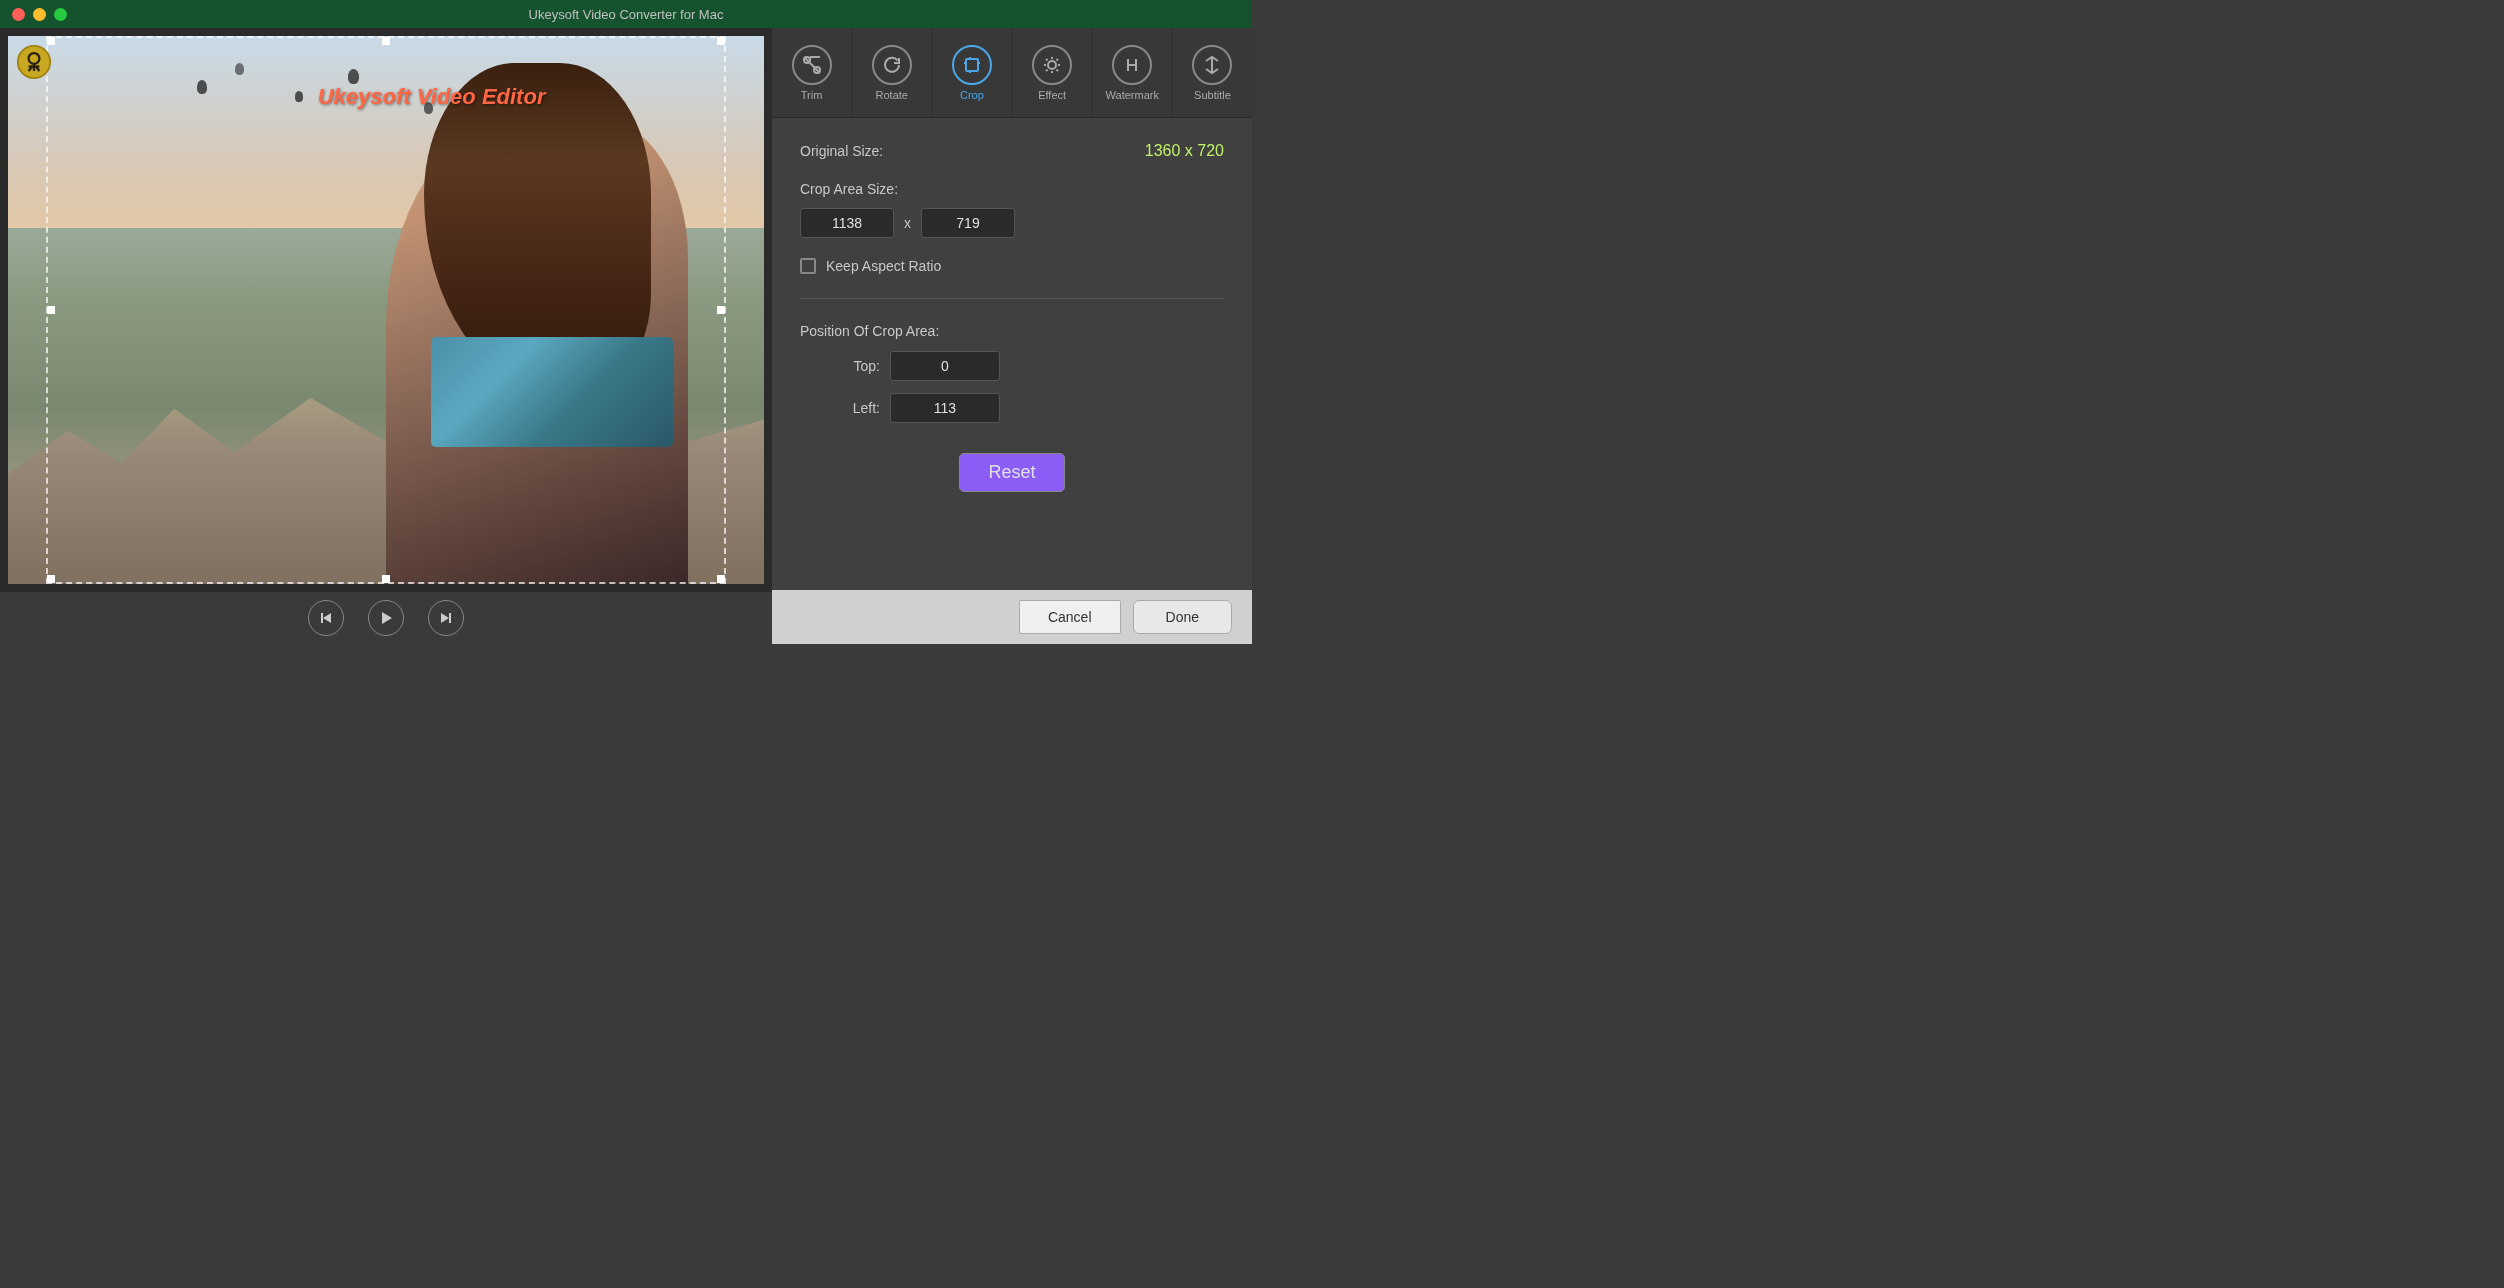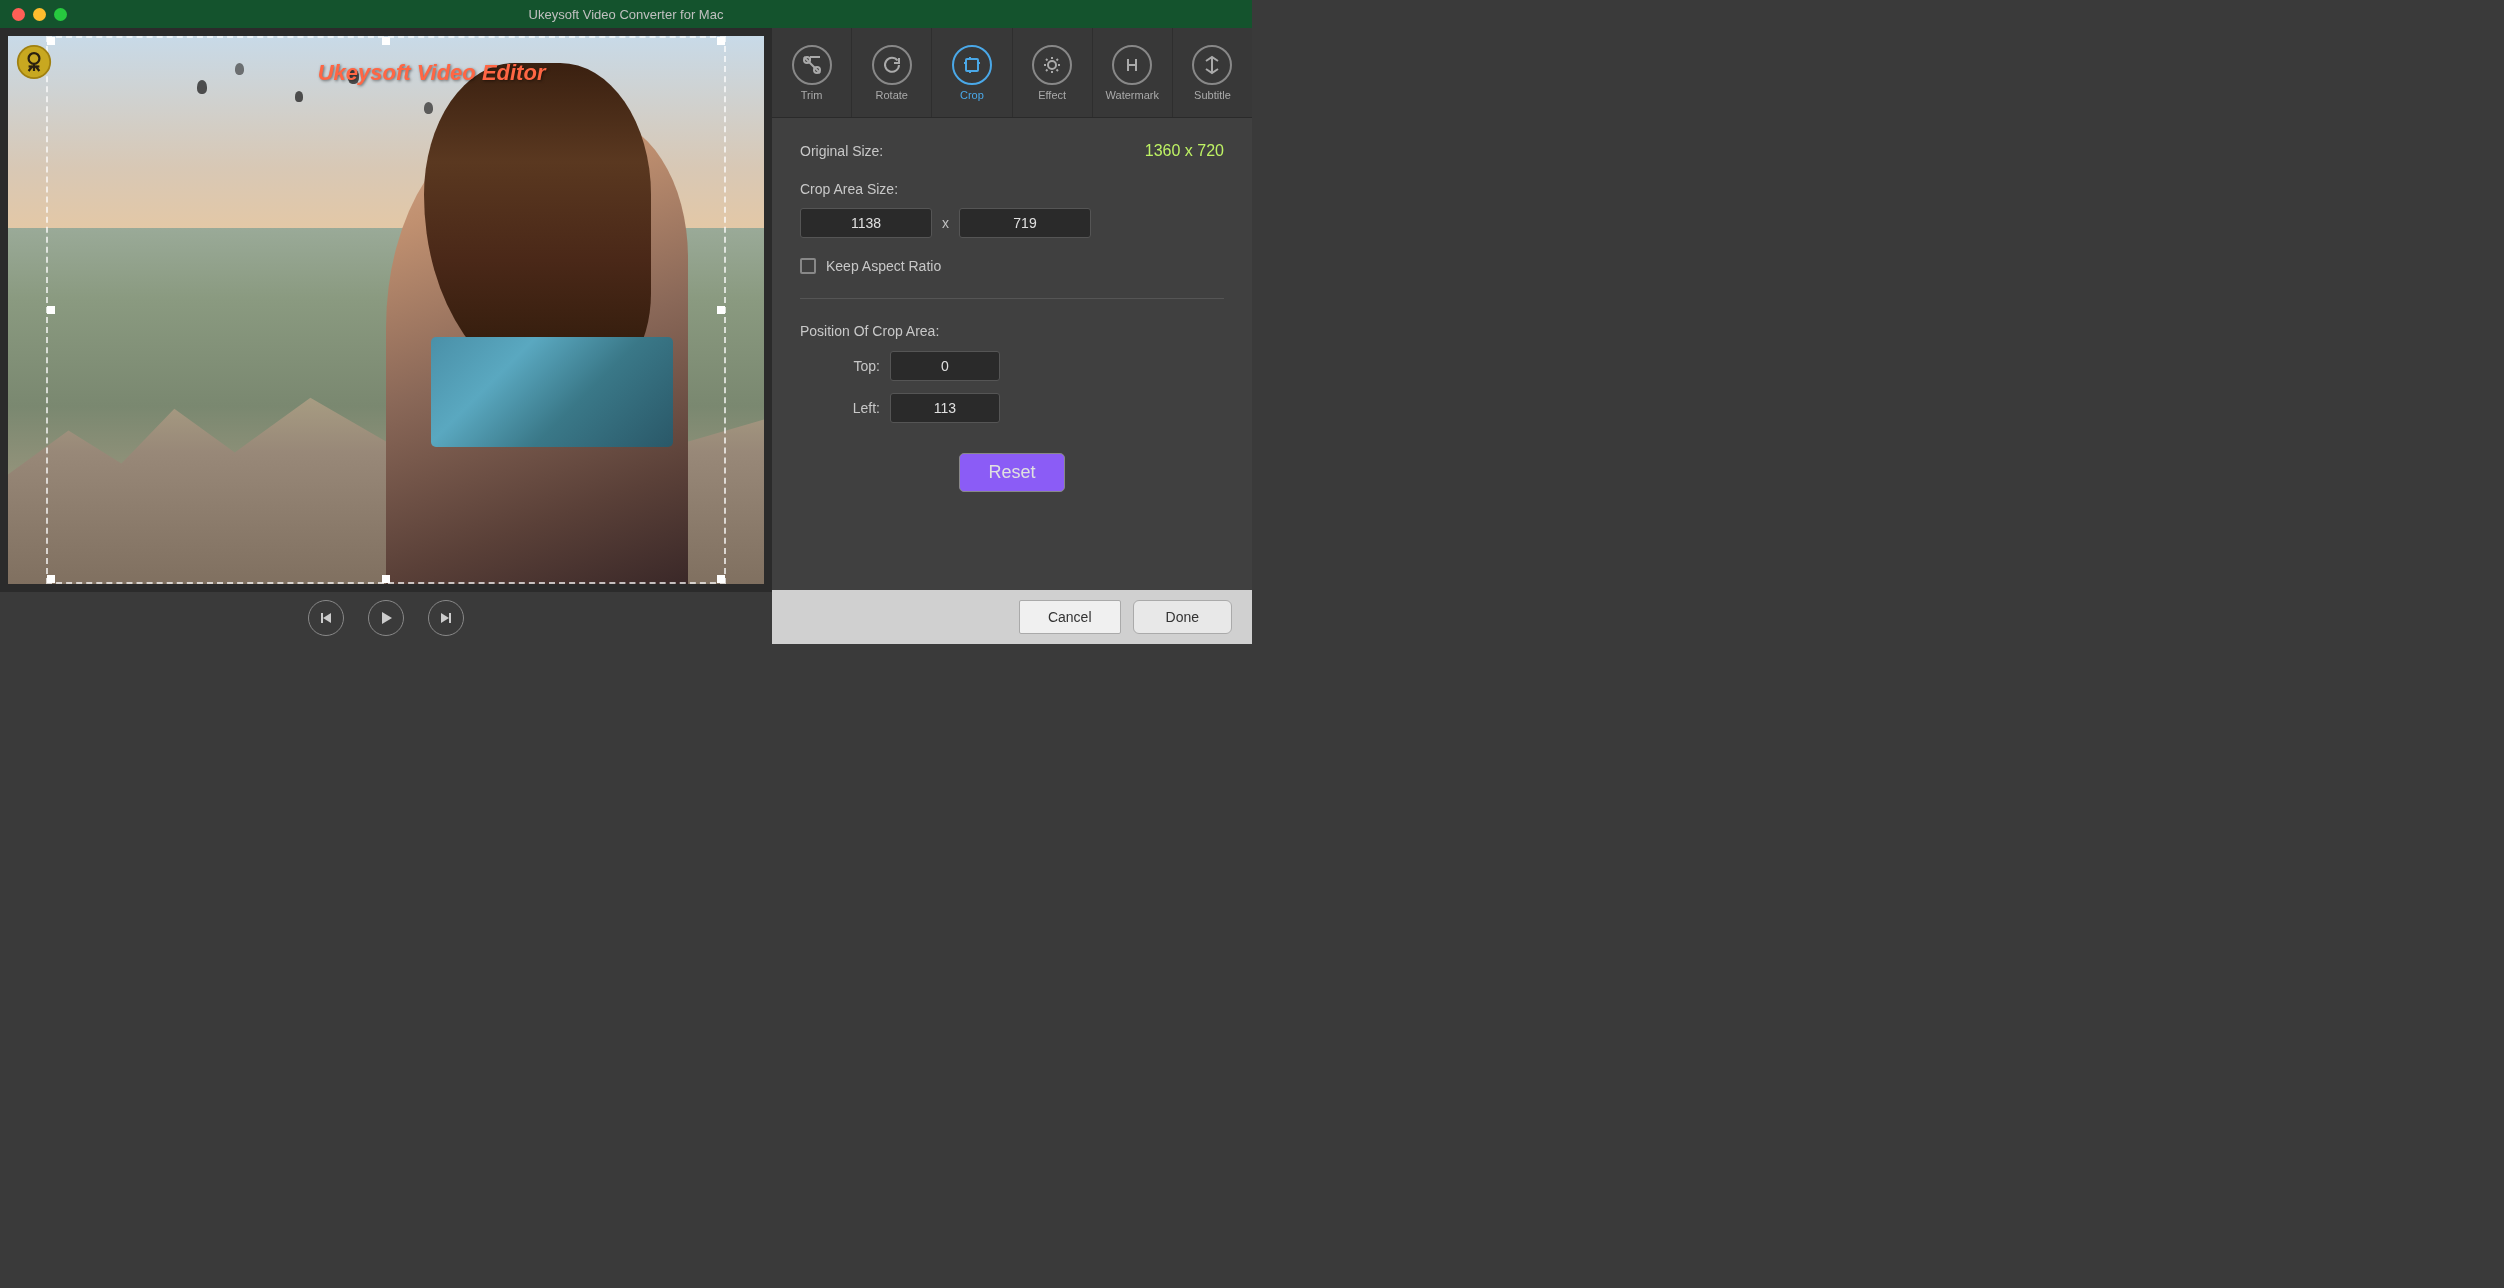--- a/index.html
+++ b/index.html
@@ -103,21 +103,21 @@
     
     .video-sky {
       position: absolute;
       top: 0; left: 0; right: 0;
       height: 40%;
       background: linear-gradient(180deg, #c8dae8 0%, #d8c8b5 60%, #e8c8a0 100%);
     }
 
     .video-title-text {
       position: absolute;
-      top: 24px;
+      top: 48px;
       left: 50%;
       transform: translateX(-30%);
       color: #ff6644;
       font-size: 22px;
       font-weight: bold;
       font-style: italic;
       text-shadow: 1px 1px 3px rgba(0,0,0,0.5);
       white-space: nowrap;
     }
 
@@ -302,21 +302,21 @@
       align-items: center;
       gap: 10px;
       margin-top: -10px;
     }
     .size-input {
       background: #2a2a2a;
       border: 1px solid #555;
       color: #e0e0e0;
       font-size: 14px;
       padding: 6px 10px;
-      width: 132px;
+      width: 94px;
       text-align: center;
       border-radius: 3px;
       outline: none;
     }
     .size-x {
       color: #c0c0c0;
       font-size: 14px;
     }
 
     .aspect-row {

